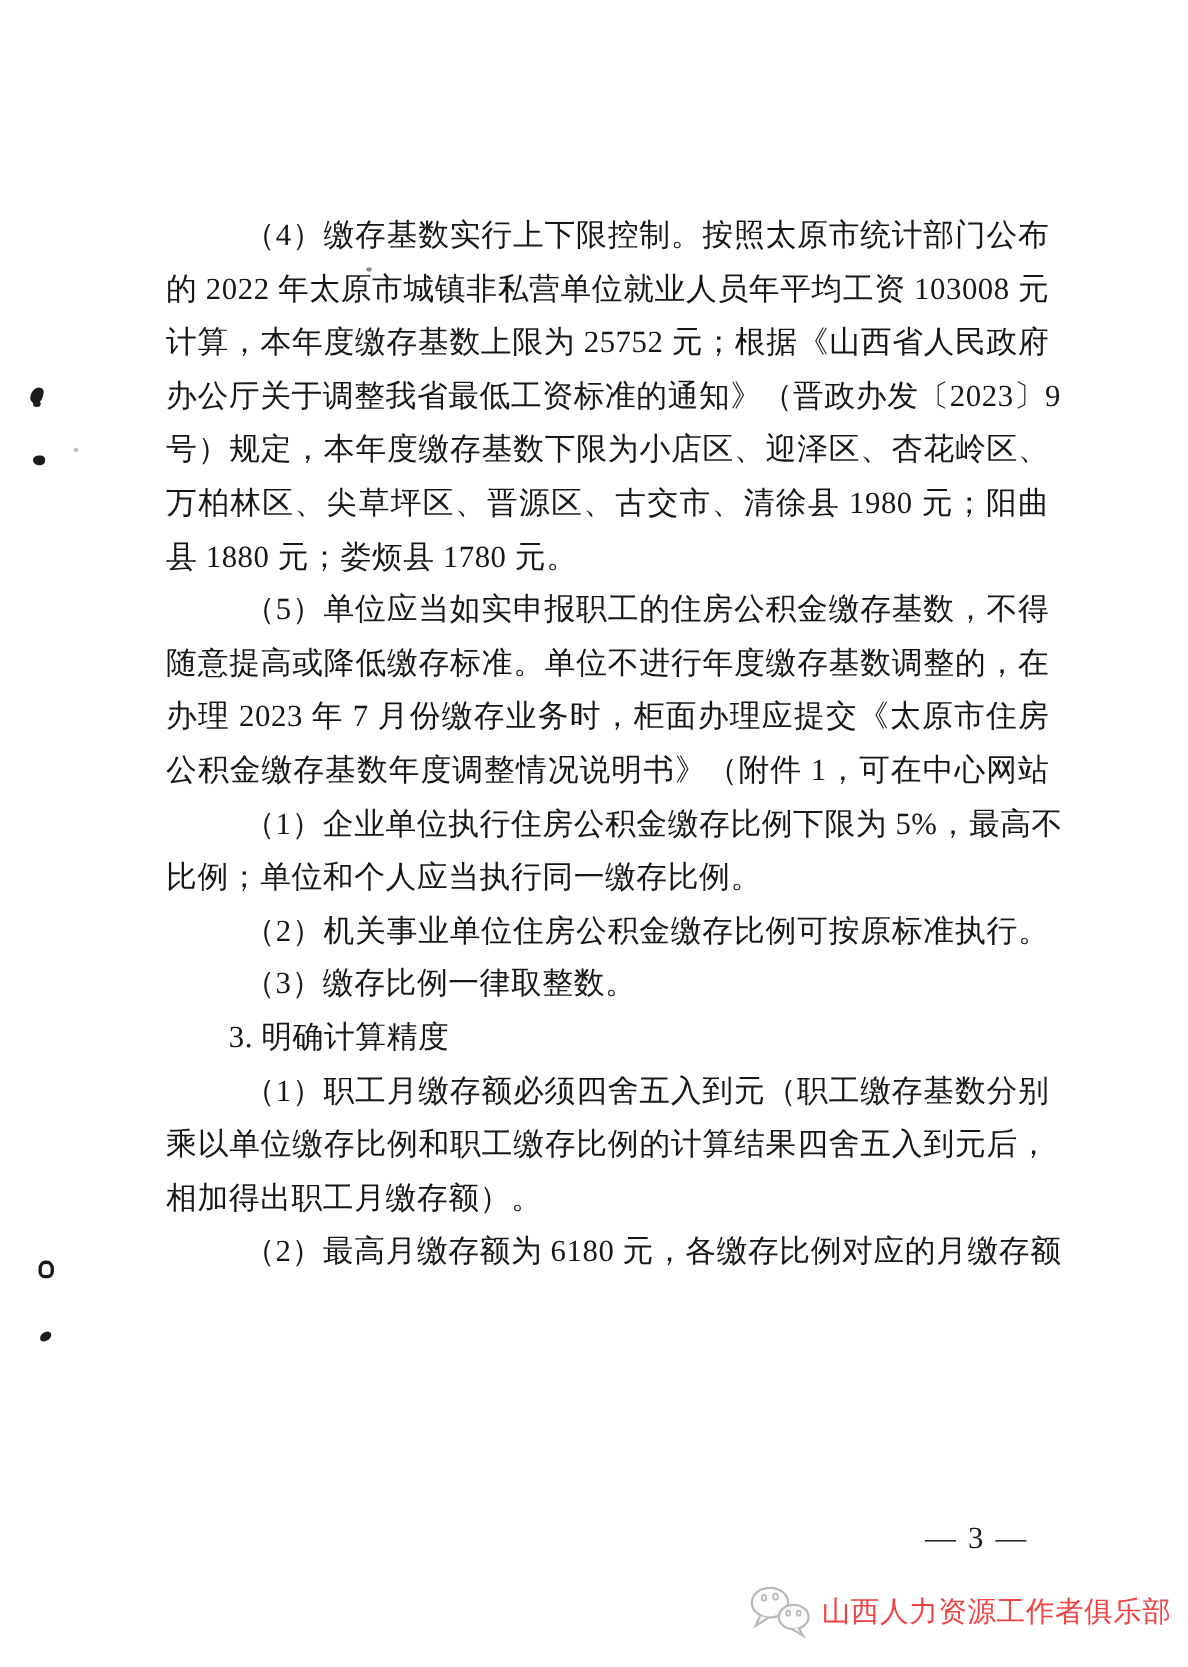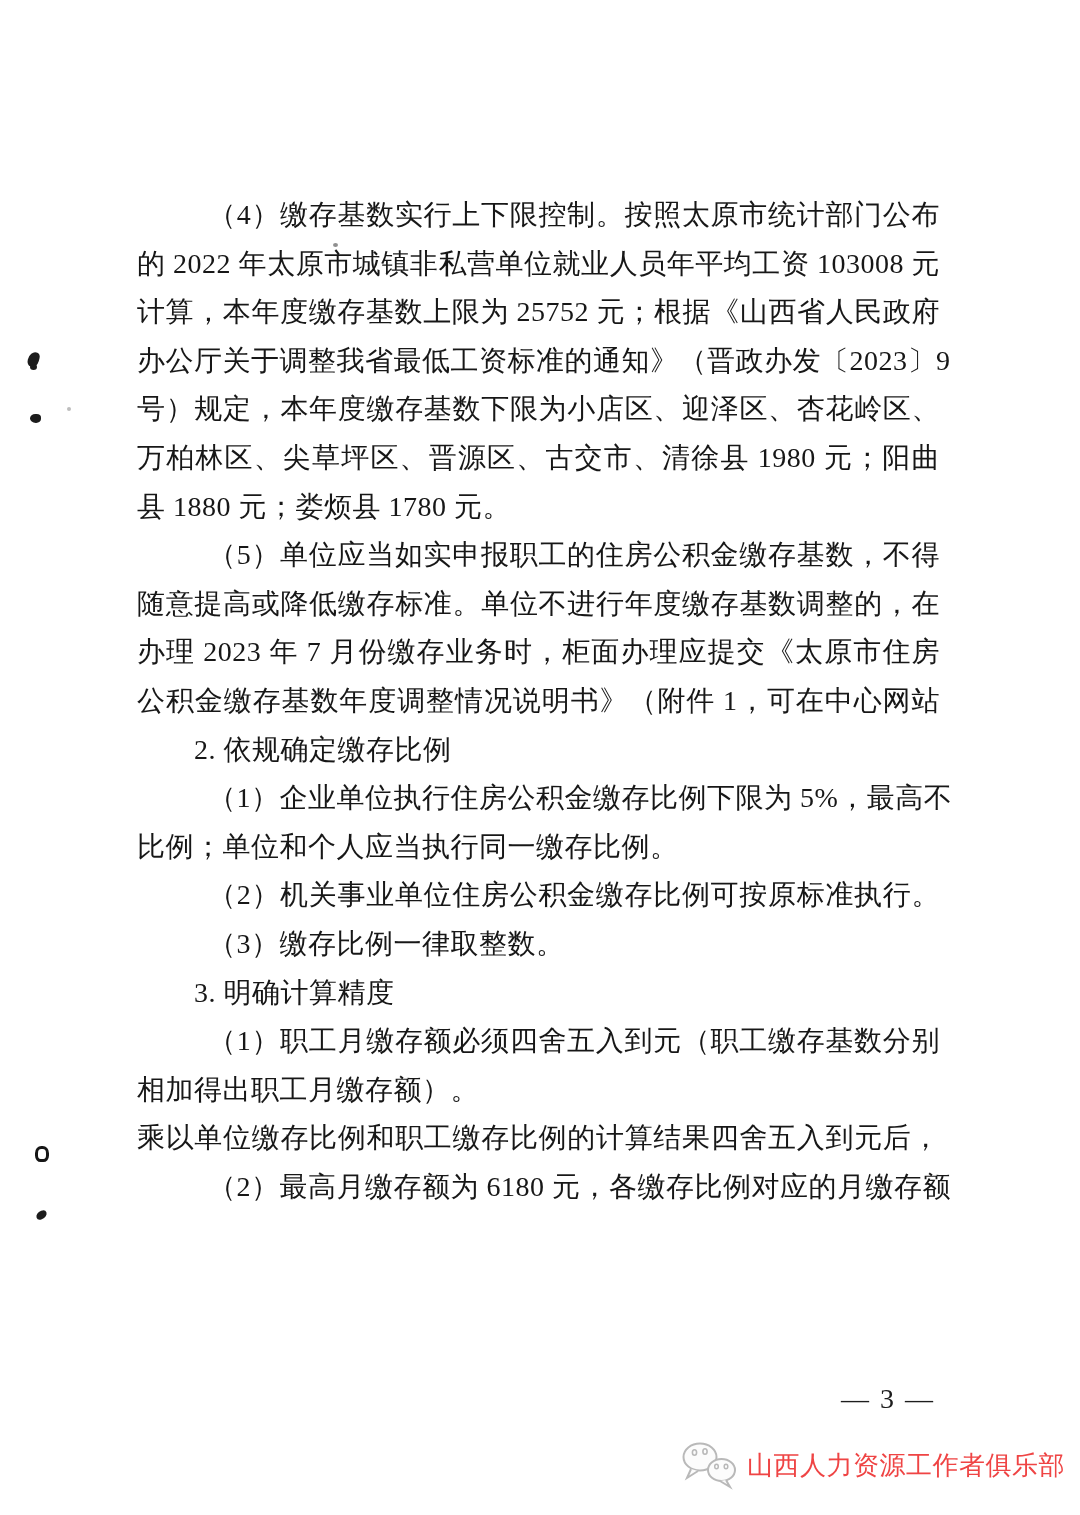--- a/index.html
+++ b/index.html
@@ -5,21 +5,21 @@
   html,body{margin:0;padding:0;background:#ffffff;}
   .page{
     position:relative;
     width:1080px;height:1515px;
     background:#ffffff;
     overflow:hidden;
     font-family:"Liberation Serif","DejaVu Serif",serif;
   }
   .doc{
     position:absolute;
-    left:137px;top:191px;width:803px;
+    left:151px;top:191px;width:803px;
   }
   .line{
     height:48.6px;
     line-height:48.6px;
     font-size:28px;
     color:#171717;
     white-space:nowrap;
     letter-spacing:0.5px;
     text-align:left;
   }
@@ -69,29 +69,28 @@
       <div class="line stretch">的 2022 年太原市城镇非私营单位就业人员年平均工资 103008 元</div>
       <div class="line stretch">计算，本年度缴存基数上限为 25752 元；根据《山西省人民政府</div>
       <div class="line stretch">办公厅关于调整我省最低工资标准的通知》（晋政办发〔2023〕9</div>
       <div class="line stretch">号）规定，本年度缴存基数下限为小店区、迎泽区、杏花岭区、</div>
       <div class="line stretch">万柏林区、尖草坪区、晋源区、古交市、清徐县 1980 元；阳曲</div>
       <div class="line">县 1880 元；娄烦县 1780 元。</div>
       <div class="line stretch ind-para">（5）单位应当如实申报职工的住房公积金缴存基数，不得</div>
       <div class="line stretch">随意提高或降低缴存标准。单位不进行年度缴存基数调整的，在</div>
       <div class="line stretch">办理 2023 年 7 月份缴存业务时，柜面办理应提交《太原市住房</div>
       <div class="line stretch">公积金缴存基数年度调整情况说明书》（附件 1，可在中心网站</div>
-      <div class="line ind-head">2. 依规确定缴存比例</div>
       <div class="line stretch ind-para">（1）企业单位执行住房公积金缴存比例下限为 5%，最高不</div>
       <div class="line">比例；单位和个人应当执行同一缴存比例。</div>
       <div class="line stretch ind-para">（2）机关事业单位住房公积金缴存比例可按原标准执行。</div>
       <div class="line ind-para">（3）缴存比例一律取整数。</div>
       <div class="line ind-head">3. 明确计算精度</div>
       <div class="line stretch ind-para">（1）职工月缴存额必须四舍五入到元（职工缴存基数分别</div>
+      <div class="line stretch">乘以单位缴存比例和职工缴存比例的计算结果四舍五入到元后，</div>
       <div class="line">相加得出职工月缴存额）。</div>
-      <div class="line stretch">乘以单位缴存比例和职工缴存比例的计算结果四舍五入到元后，</div>
       <div class="line stretch ind-para">（2）最高月缴存额为 6180 元，各缴存比例对应的月缴存额</div>
     </div>
 
   <div class="pageno">— 3 —</div>
 
   <div class="wm">
     <svg width="64" height="50" viewBox="0 0 64 50">
       <g stroke="#b9b9b9" stroke-width="2" fill="#fcfcfc">
         <ellipse cx="22" cy="17" rx="16.5" ry="13.5"></ellipse>
         <path d="M13 29 L9 38 L20 31" fill="#fcfcfc"></path>

